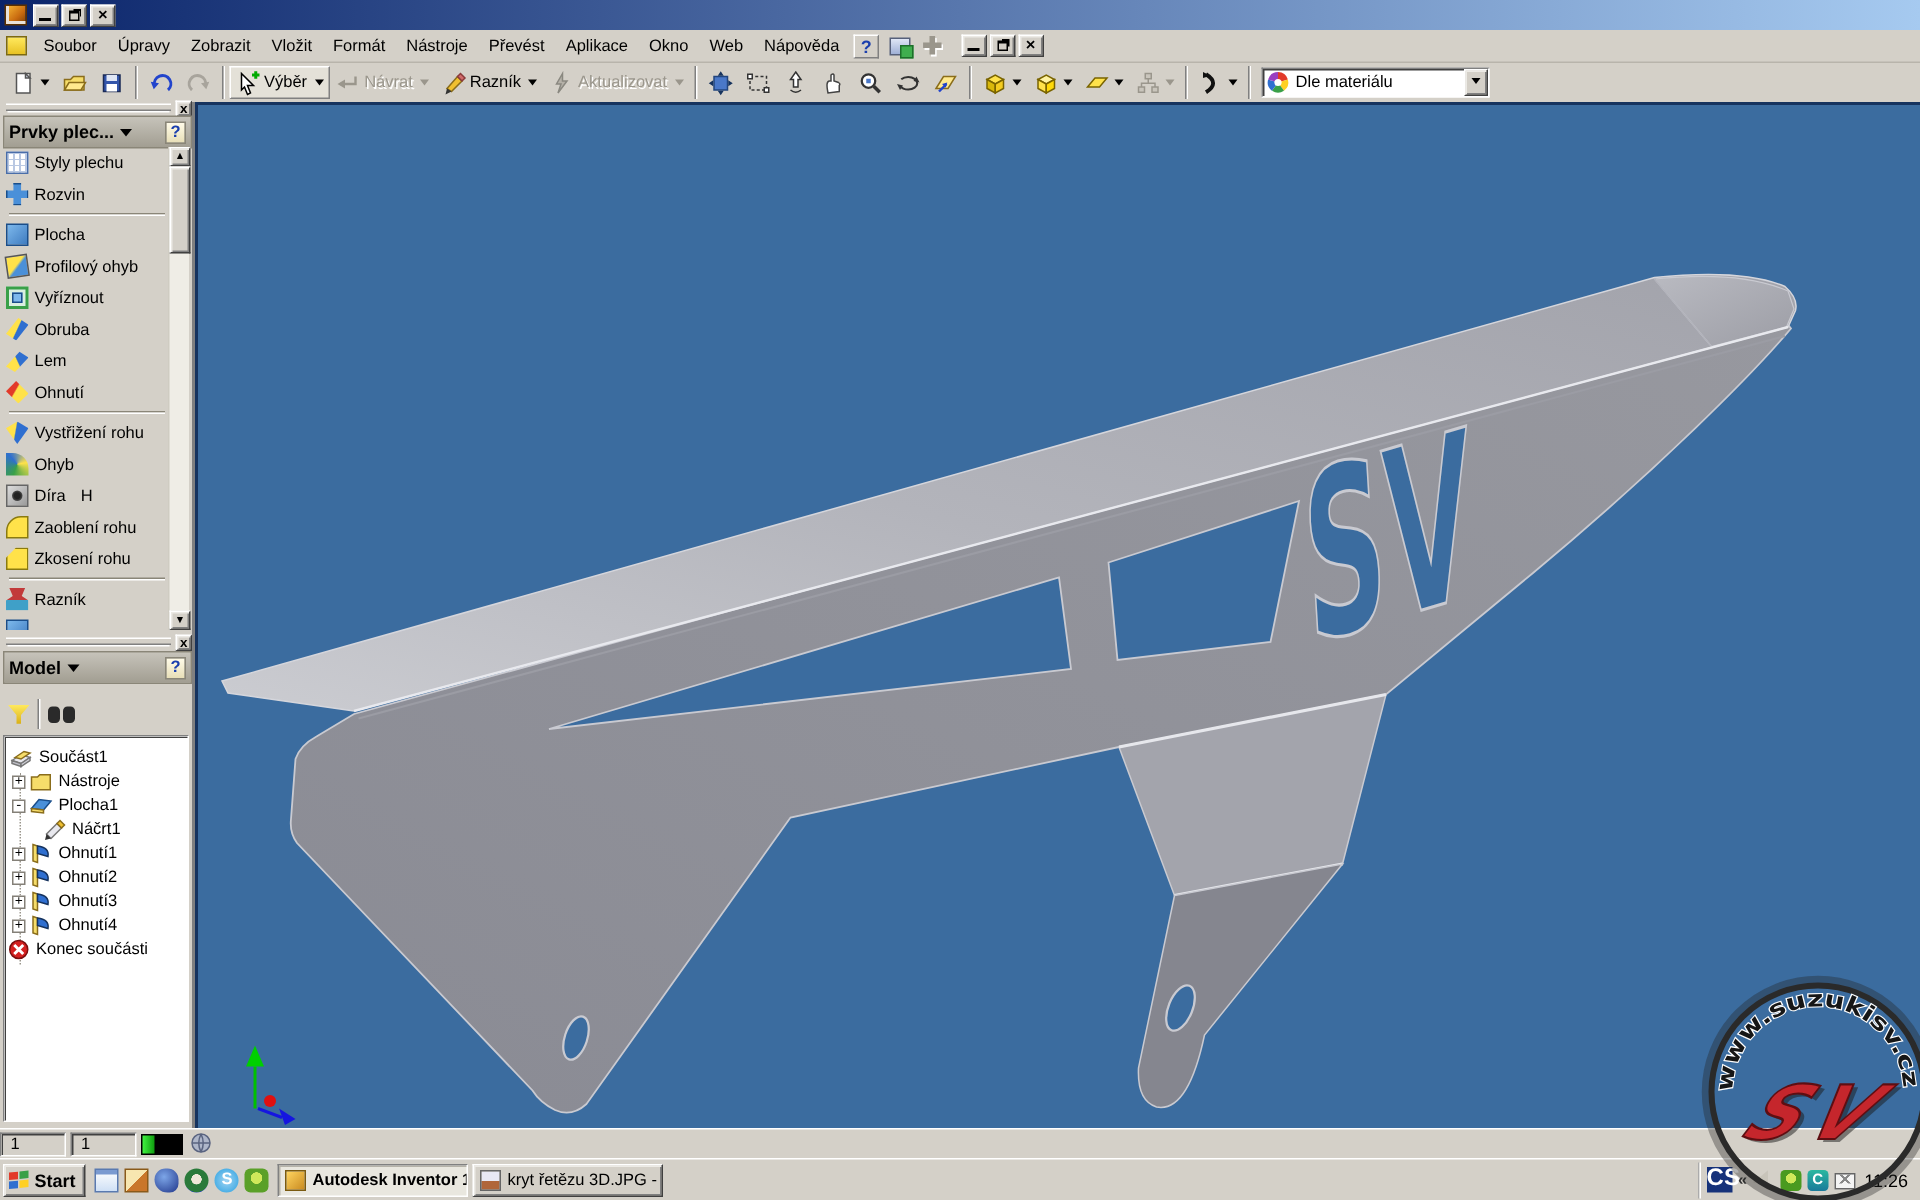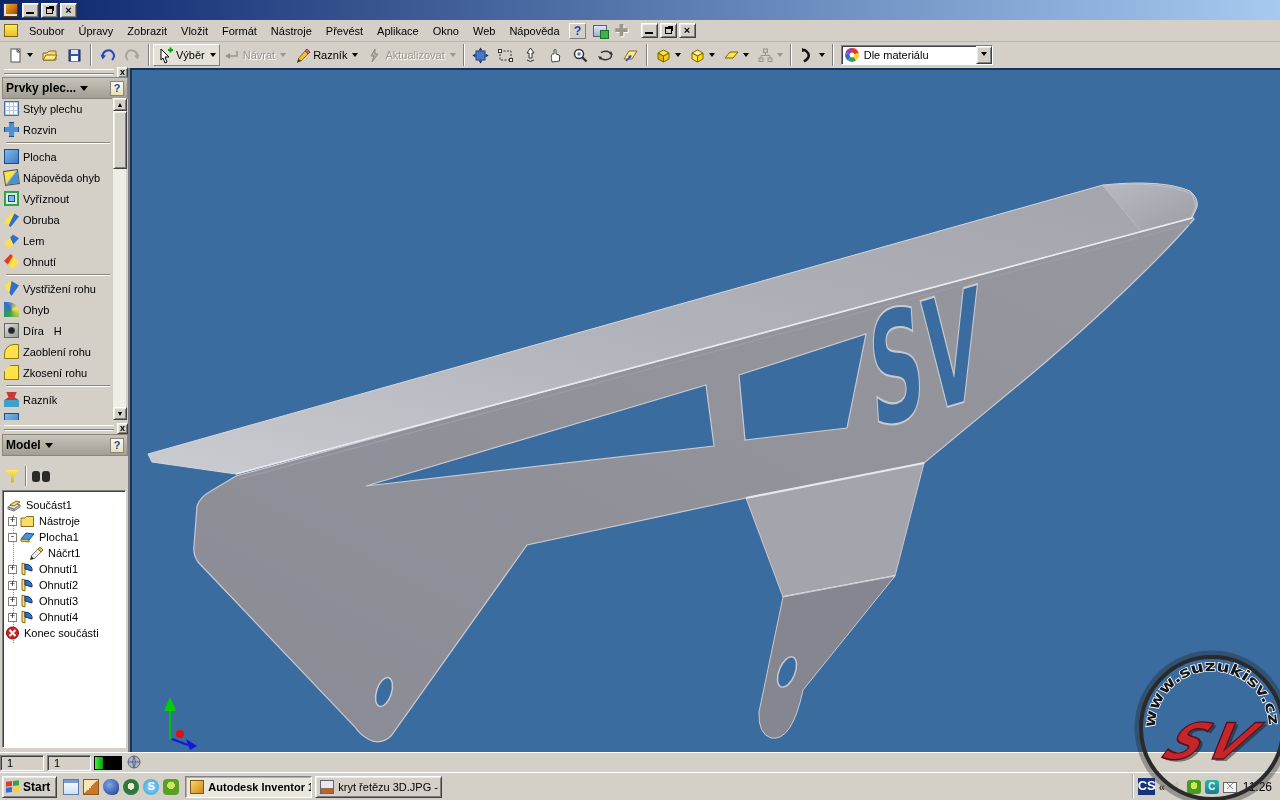--- a/index.html
+++ b/index.html
@@ -146,21 +146,21 @@
   .ql-skype { background:radial-gradient(#9fd4f3,#2aa0e0); border-radius:50%; color:#fff; font-weight:bold; font-size:11px; text-align:center; line-height:15px; }
   .ql-icq2 { background:radial-gradient(circle at 50% 40%,#cfe85a 30%,#5aa028 32%); border-radius:4px; }
   .tasktn { display:flex; align-items:center; gap:4px; width:127px; height:22px; padding:0 4px; margin-right:3px; font-size:11px;
     white-space:nowrap; overflow:hidden; }
   .tasktn.active { border-color:#808080 #fff #fff #808080; background:#e9e7df; font-weight:bold; box-shadow:inset 1px 1px 0 #b5b2a8; }
   .ticon2 { width:14px; height:14px; flex:0 0 14px; }
   .ti-inv { background:linear-gradient(135deg,#ffd560,#c98a20); border:1px solid #7a5a10; }
   .ti-pnt { background:linear-gradient(#e8e8f4 55%,#b0663a 55%); border:1px solid #666; }
   #tray { margin-left:auto; display:flex; align-items:center; height:24px; padding:0 6px 0 4px;
     border-left:2px groove #fff; gap:4px; }
-  #langbox { width:17px; height:17px; background:#16327a; color:#fff; font-size:13px; font-weight:bold;
+  #langbox { width:17px; height:17px; background:#16327a; color:#fff; font-size:16px; font-weight:bold;
     text-align:center; line-height:16px; }
   .chev { font-weight:bold; color:#333; }
   .tricn { width:14px; height:14px; }
   .tr-snd { background:#c8c4ba; clip-path:polygon(0 35%,35% 35%,70% 5%,70% 95%,35% 65%,0 65%); }
   .tr-icq { background:radial-gradient(circle at 50% 40%,#cfe85a 30%,#4a9a20 32%); border-radius:3px; }
   .tr-c { background:linear-gradient(#2ab8a0,#1a7a9a); border-radius:3px; color:#fff; font-size:10px; font-weight:bold; text-align:center; line-height:13px; }
   .tr-mail { background:#f4f4f4; border:1px solid #666; position:relative; height:11px; margin-top:2px; }
   .tr-mail:after { content:""; position:absolute; left:0; top:0; width:12px; height:6px;
     background:linear-gradient(135deg,transparent 45%,#888 46% 54%,transparent 55%),linear-gradient(225deg,transparent 45%,#888 46% 54%,transparent 55%); }
   #clock { font-size:12px; padding-left:2px; }
@@ -459,21 +459,21 @@
           <span class="fi fi-rozvin"></span>
           <span class="flabel">Rozvin</span>
         </div>
       <div class="fsep"></div>
       <div class="fitem">
           <span class="fi fi-plocha"></span>
           <span class="flabel">Plocha</span>
         </div>
       <div class="fitem">
           <span class="fi fi-pohyb"></span>
-          <span class="flabel">Nápověda ohyb</span>
+          <span class="flabel">Profilový ohyb</span>
         </div>
       <div class="fitem">
           <span class="fi fi-vyriz"></span>
           <span class="flabel">Vyříznout</span>
         </div>
       <div class="fitem">
           <span class="fi fi-obruba"></span>
           <span class="flabel">Obruba</span>
         </div>
       <div class="fitem">

